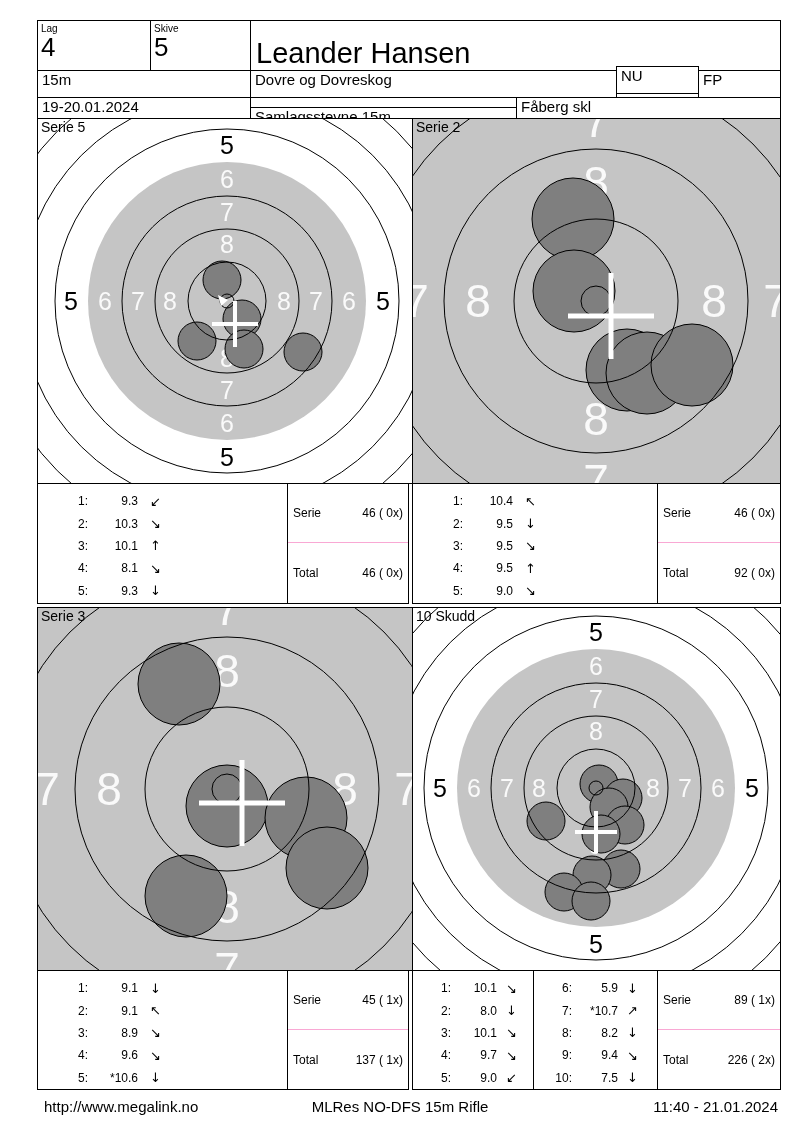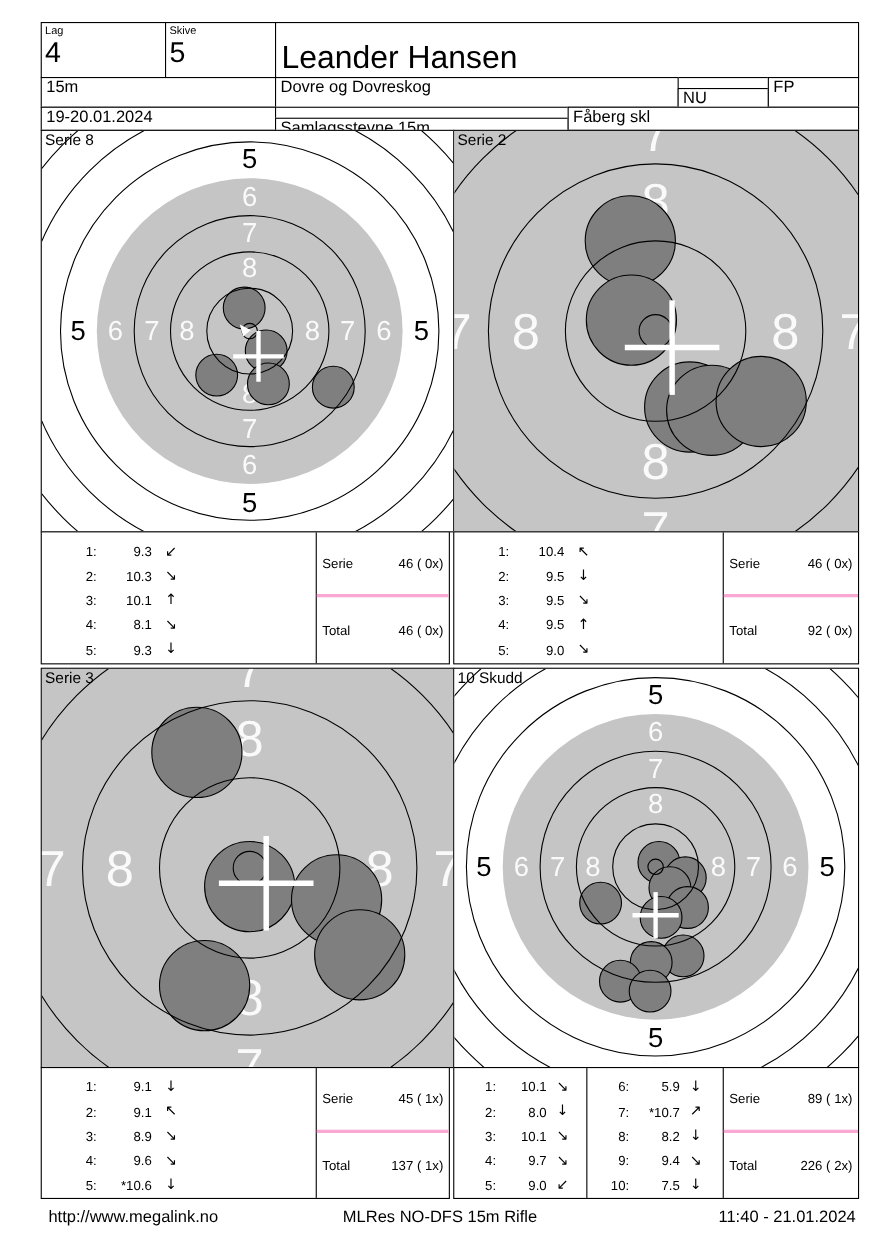--- a/index.html
+++ b/index.html
@@ -54,21 +54,21 @@
     display: flex;
     flex-direction: column;
   }
   .scell {
     display: flex;
     justify-content: space-between;
     align-items: center;
     padding: 0 5px;
     font-size: 12px;
   }
-  .scell.top { height: 59px; border-bottom: 3px solid #f9a8d4; }
+  .scell.top { height: 59px; border-bottom: 1px solid #f9a8d4; }
   .scell.bot { flex: 1; }
   .colsep { border-left: 1px solid #000; }
   .footer-item { position: absolute; font-size: 15px; white-space: nowrap; }
 </style>
 </head>
 <body>
 
 <div class="cell" style="left:37px;top:20px;width:114px;height:51px">
   <span class="cell-label">Lag</span>
   <span class="cell-big">4</span>
@@ -80,21 +80,21 @@
 <div class="cell cell-name" style="left:250px;top:20px;width:531px;height:51px">
   <span>Leander Hansen</span>
 </div>
 
 <div class="cell cell-mid" style="left:37px;top:70px;width:214px;height:28px">
   <span>15m</span>
 </div>
 <div class="cell cell-mid" style="left:250px;top:70px;width:367px;height:28px">
   <span>Dovre og Dovreskog</span>
 </div>
-<div class="cell cell-mid" style="left:616px;top:80px;width:83px;height:28px">
+<div class="cell cell-mid" style="left:616px;top:66px;width:83px;height:28px">
   <span>NU</span>
 </div>
 <div class="cell cell-mid" style="left:698px;top:70px;width:83px;height:28px">
   <span>FP</span>
 </div>
 
 <div class="cell cell-mid" style="left:37px;top:97px;width:214px;height:22px">
   <span>19-20.01.2024</span>
 </div>
 <div class="cell cell-mid" style="left:250px;top:107px;width:267px;height:22px">
@@ -224,21 +224,21 @@
       <circle cx="183" cy="180" r="72" fill="none" stroke="#000000" stroke-width="1"></circle>
       <circle cx="183" cy="180" r="105" fill="none" stroke="#000000" stroke-width="1"></circle>
       <circle cx="183" cy="180" r="172" fill="none" stroke="#000000" stroke-width="1"></circle>
       <circle cx="183" cy="180" r="206" fill="none" stroke="#000000" stroke-width="1"></circle>
       <circle cx="183" cy="180" r="240" fill="none" stroke="#000000" stroke-width="1"></circle>
       <line x1="162" y1="224" x2="204" y2="224" stroke="#ffffff" stroke-width="4"></line>
       <line x1="183" y1="203" x2="183" y2="245" stroke="#ffffff" stroke-width="4"></line>
     </svg>
   </div>
 
-<div class="panel-title" style="left:39px;top:119px">Serie 8</div>
+<div class="panel-title" style="left:39px;top:119px">Serie 5</div>
 <div class="panel-title" style="left:414px;top:119px">Serie 2</div>
 <div class="panel-title" style="left:39px;top:608px">Serie 3</div>
 <div class="panel-title" style="left:414px;top:608px">10 Skudd</div>
 
 <div class="tablebox" style="left:37px;top:483px;width:372px;height:121px">
   <div class="shotcol grow">
       <div class="shot-row">
         <span class="sn">1:</span>
         <span class="sv">9.3</span>
         <span class="sa">↙</span>

